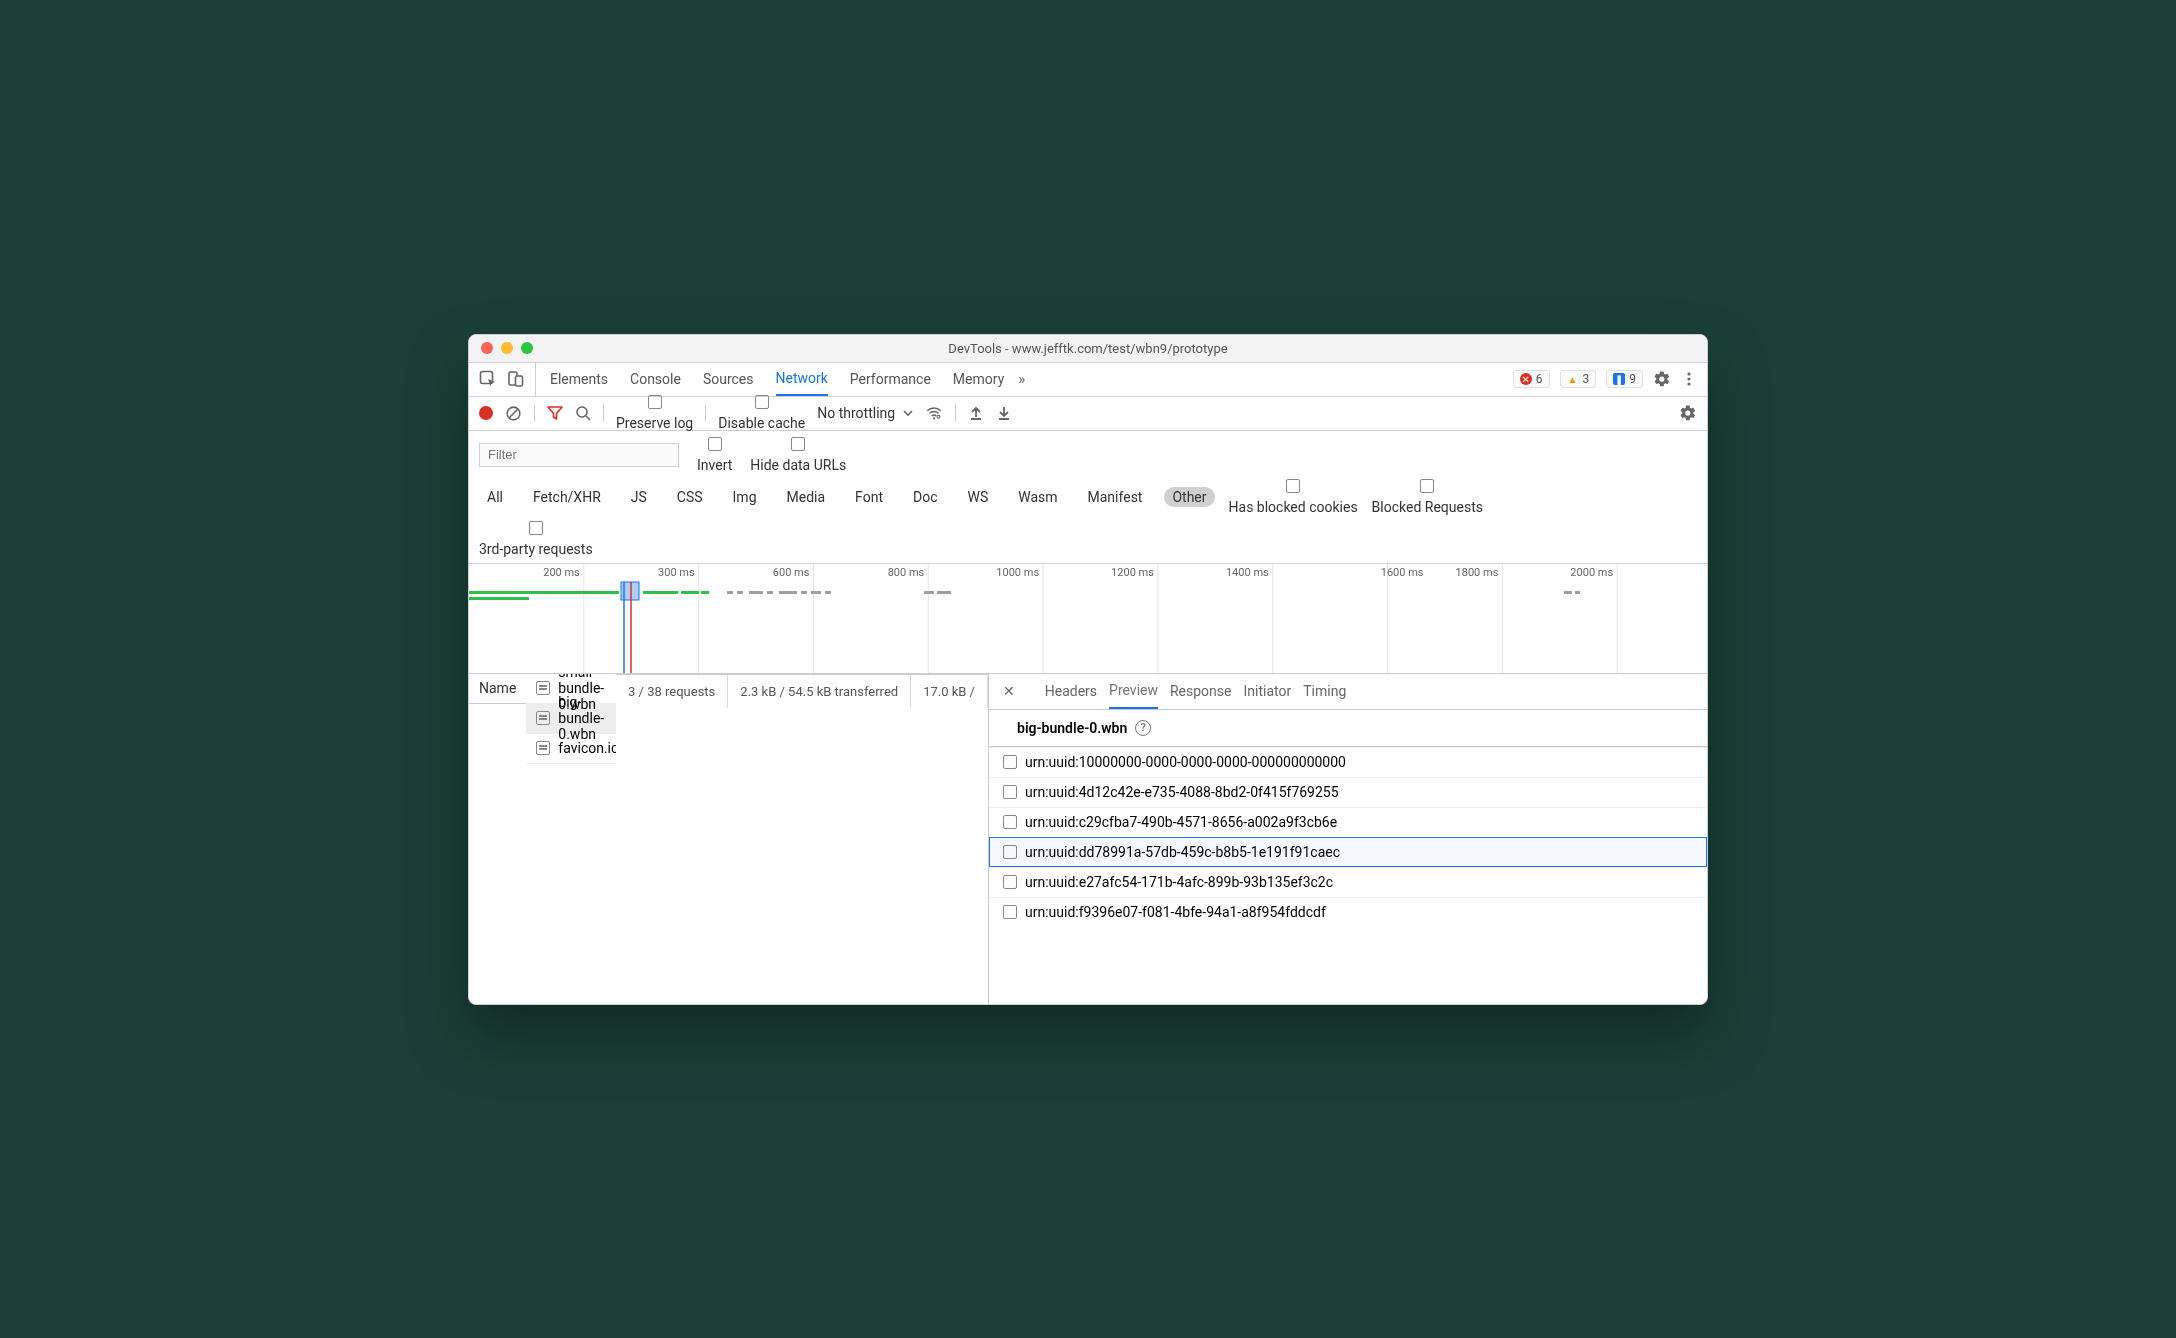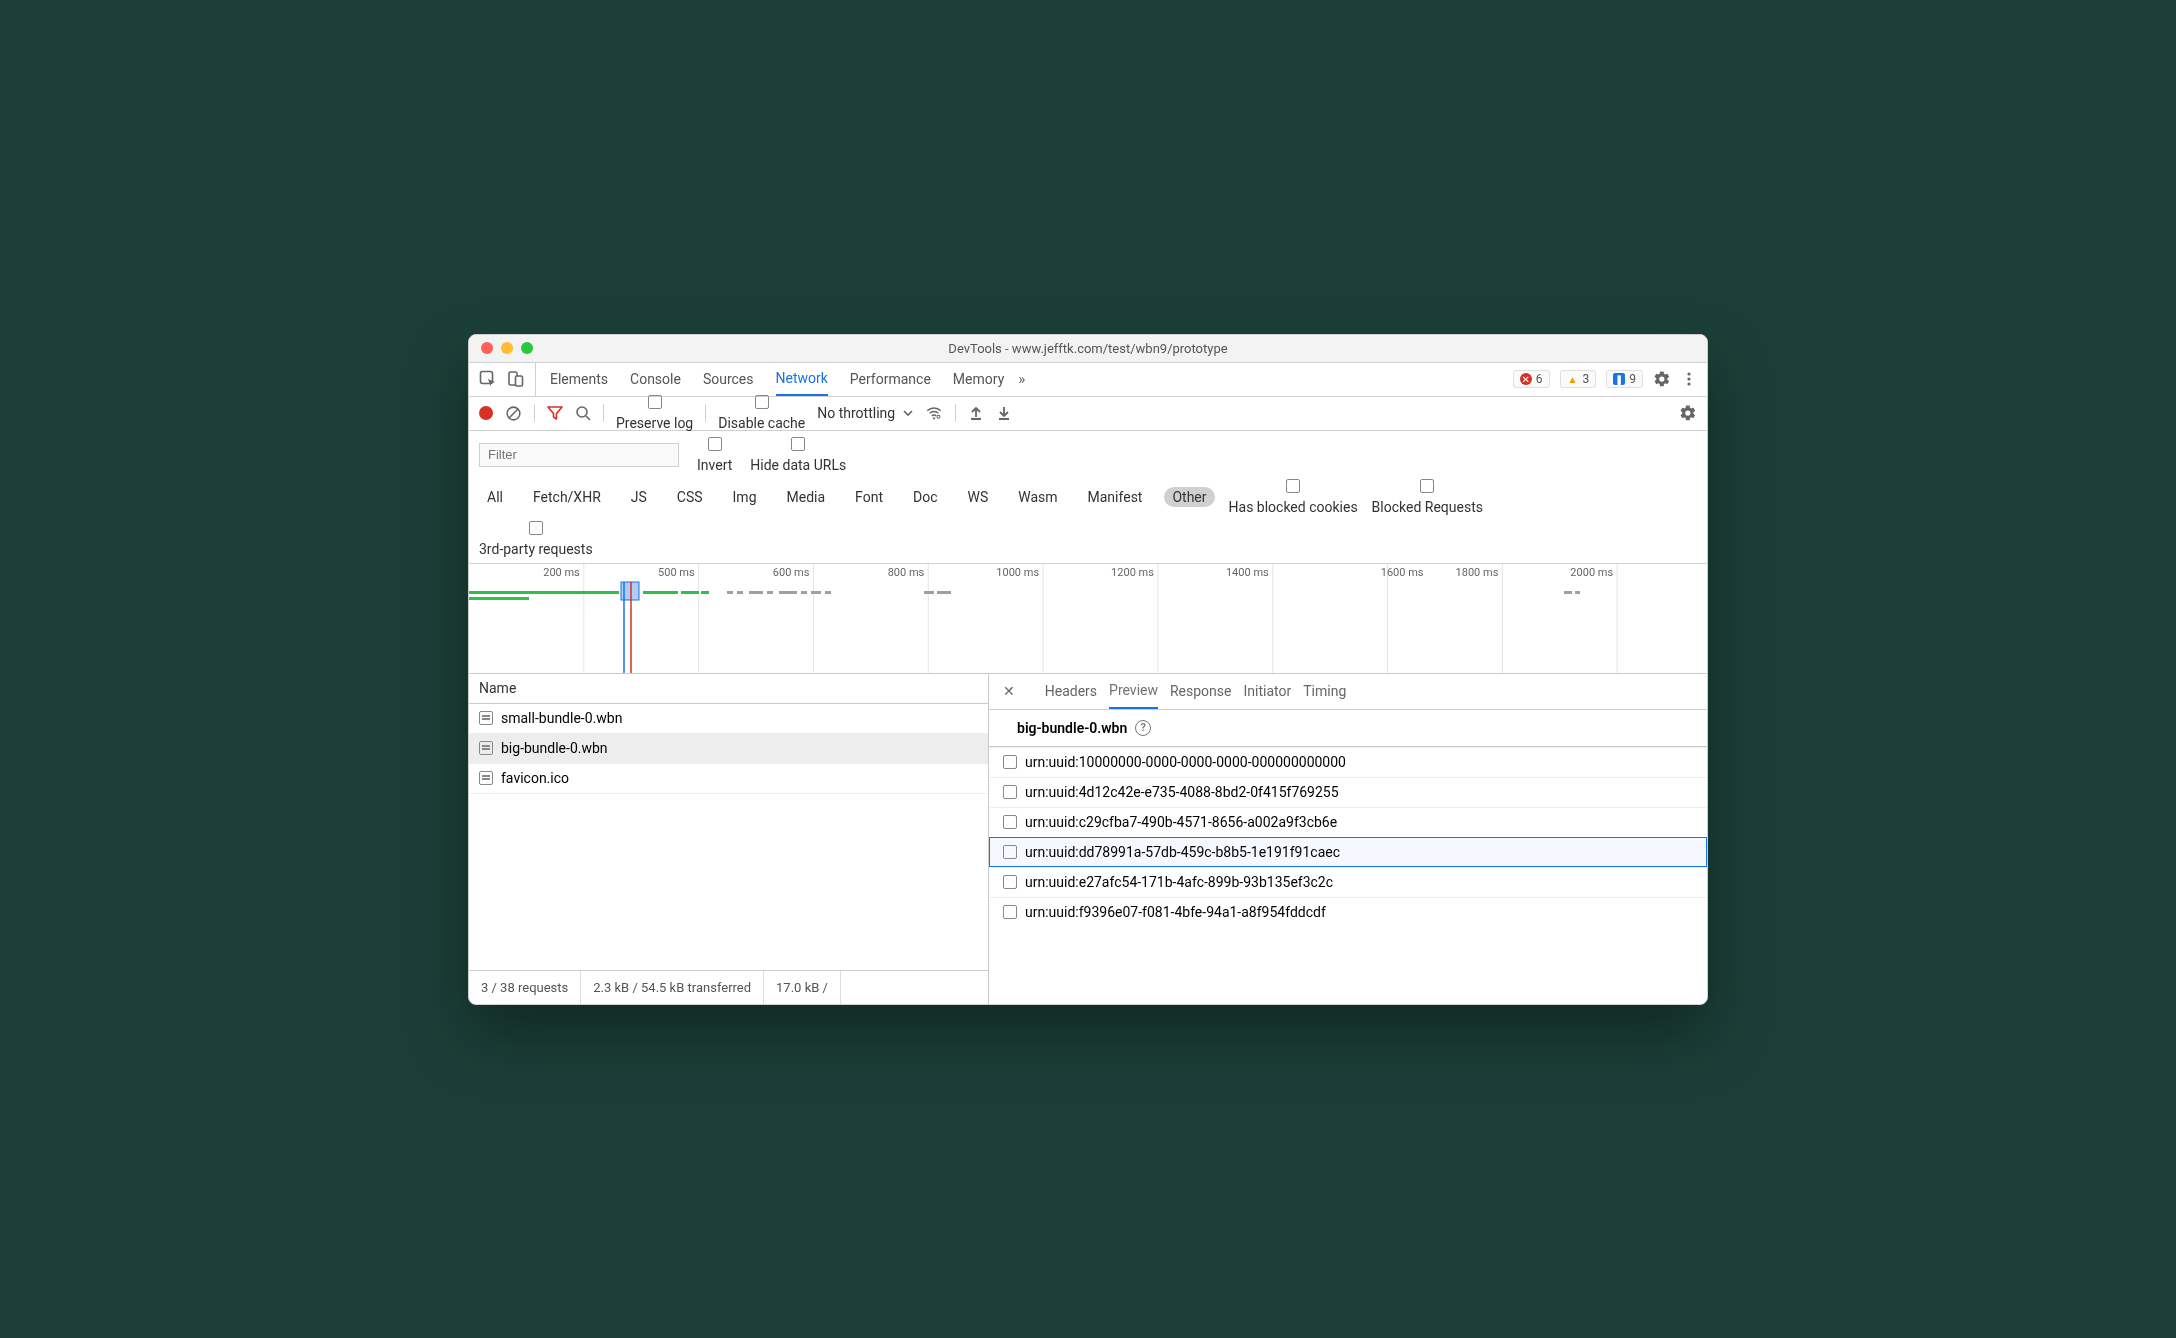--- a/index.html
+++ b/index.html
@@ -95,21 +95,21 @@
   .timeline {
     height:110px; border-bottom:1px solid #ccc; position:relative; overflow:hidden;
     font-size:11px; color:#666;
   }
   .timeline .ticks { position:absolute; top:0; left:0; right:0; height:18px; }
   .timeline .tick { position:absolute; top:2px; transform:translateX(-100%); padding-right:4px; white-space:nowrap;}
   .timeline .grid line { stroke:#e5e5e5; }
   .timeline svg { position:absolute; top:0; left:0; }
   
   .split { display:flex; flex:1; min-height:330px; }
-  .left-pane { width:520px; border-right:1px solid #ccc; display:flex; flex-direction:column; }
+  .left-pane { width:520px; border-right:1px solid #ccc; display:flex; flex-direction:row; }
   .col-header { height:30px; border-bottom:1px solid #ccc; display:flex; align-items:center; padding:0 10px; font-size:14px; color:#333;}
   .req-list { flex:1; overflow:auto; font-size:14px; }
   .req-row { height:30px; display:flex; align-items:center; gap:8px; padding:0 10px; border-bottom:1px solid #eee; cursor:pointer; }
   .req-row.selected { background:#ededed; }
   .file-ico { width:14px; height:14px; border:1.5px solid #888; border-radius:2px; position:relative; flex-shrink:0;}
   .file-ico.doc::before { content:""; position:absolute; left:2px; right:2px; top:3px; height:1.5px; background:#888; box-shadow:0 3px 0 #888;}
   .status-strip { height:34px; border-top:1px solid #ccc; display:flex; align-items:center; font-size:13px; color:#555; }
   .status-strip > div { padding:0 12px; border-right:1px solid #ddd; height:100%; display:flex; align-items:center;}
   
   .right-pane { flex:1; display:flex; flex-direction:column; }
@@ -334,21 +334,21 @@
           <rect x="1106" y="27" width="5" height="3"></rect>
       </g>
 
       <rect x="152" y="18" width="18" height="18" fill="#1a73e8" fill-opacity=".35" stroke="#1a73e8"></rect>
 
       <line x1="155" y1="18" x2="155" y2="110" stroke="#1a73e8" stroke-width="1.5"></line>
       <line x1="162" y1="18" x2="162" y2="110" stroke="#d93025" stroke-width="1.5"></line>
     </svg>
     <div class="ticks" id="timeline-ticks">
         <div class="tick" style="left: 114.815px;">200 ms</div>
-        <div class="tick" style="left: 229.63px;">500 ms</div>
+        <div class="tick" style="left: 229.63px;">300 ms</div>
         <div class="tick" style="left: 344.444px;">600 ms</div>
         <div class="tick" style="left: 459.259px;">800 ms</div>
         <div class="tick" style="left: 574.074px;">1000 ms</div>
         <div class="tick" style="left: 688.889px;">1200 ms</div>
         <div class="tick" style="left: 803.704px;">1400 ms</div>
         <div class="tick" style="left: 918.519px; margin-left: 40px;">1600 ms</div>
         <div class="tick" style="left: 1033.33px;">1800 ms</div>
         <div class="tick" style="left: 1148.15px;">2000 ms</div>
       </div>
   </div>

